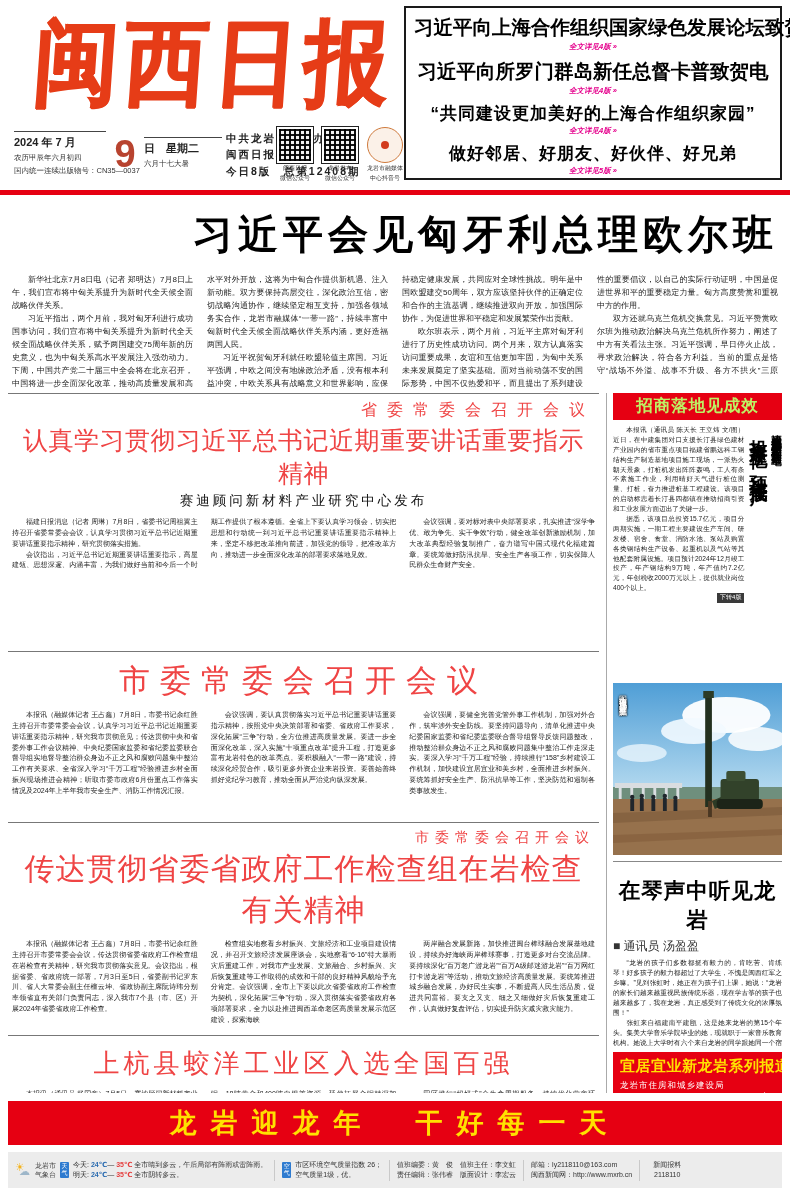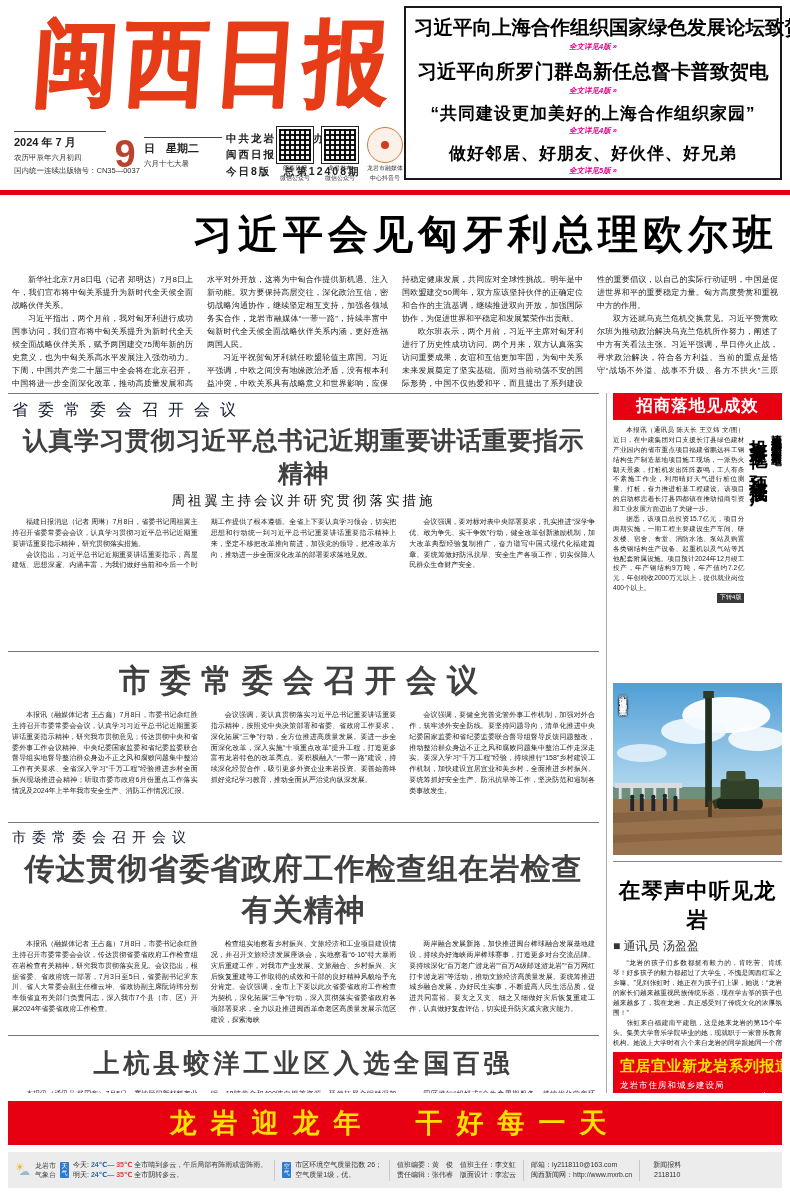--- a/index.html
+++ b/index.html
@@ -47,34 +47,34 @@
   .cols4 { column-count:4; column-gap:14px; height:128px; }
   .body-txt { font-size:8px; line-height:1.62; text-align:justify; color:#222; }
   .body-txt p { text-indent:2em; }
 
   
   .main-row { display:flex; height:700px; padding:0 8px; overflow:hidden; }
   .left-col { width:598px; padding-right:7px; }
   .sidebar { width:176px; border-left:1px solid #aaa; padding-left:6px; overflow:hidden; }
 
   .section { border-top:1px solid #777; padding:6px 4px 4px; overflow:hidden; }
-  .kicker { text-align:left; font-size:16px; letter-spacing:10px; color:#0f172a; }
+  .kicker { text-align:right; font-size:16px; letter-spacing:10px; color:#ef4444; }
   .kicker.small { font-size:14px; letter-spacing:6px; }
-  .sec-h1 { text-align:center; font-weight:700; color:#404040; }
+  .sec-h1 { text-align:center; font-weight:400; color:#ef4444; }
   .shengwei-h1 { font-size:25px; letter-spacing:0.5px; margin:3px 0 2px; }
   .subhead { text-align:center; font-size:13.5px; letter-spacing:3px; color:#111; margin:2px 0 7px; }
   .shiwei1-h1 { font-size:31px; letter-spacing:10px; margin:2px 0 8px; }
   .shiwei2-h1 { font-size:30px; letter-spacing:1px; margin:2px 0 8px; }
   .shanghang-h1 { font-size:26px; letter-spacing:4px; margin:4px 0 8px; }
   .cols3 { column-count:3; column-gap:13px; }
   .h-sw { height:130px; } .h-sw1 { height:108px; } .h-sw2 { height:92px; } .h-sh { height:104px; }
   .cols3 .body-txt, .cols3 p { font-size:7px; line-height:1.55; }
 
   
-  .inv-banner { background:#e60012; color:#ffffff; font-weight:900; font-size:16.5px; text-align:center;
+  .inv-banner { background:#e60012; color:#bef264; font-weight:900; font-size:16.5px; text-align:center;
     letter-spacing:1px; padding:2px 0 3px; }
   .sb-article { display:flex; height:254px; margin-top:5px; overflow:hidden; }
   .sb-text { flex:1; font-size:6.6px; line-height:1.5; text-align:justify; color:#222; }
   .sb-text p { text-indent:2em; }
   .jump { display:inline-block; background:#3a3a3a; color:#fff; font-size:6px; padding:0 3px; line-height:1.6; float:right; }
   .v-big { writing-mode:vertical-rl; font-size:18px; font-weight:900; letter-spacing:2.5px; line-height:1;
     margin-left:5px; color:#000; }
   .v-small { writing-mode:vertical-rl; font-size:10.5px; font-weight:700; letter-spacing:1.5px; line-height:1.1;
     margin-left:3px; color:#000; }
   .photo { position:relative; height:172px; margin-top:4px; }
@@ -187,21 +187,21 @@
     </div>
   </div>
 
   <div class="main-row">
 
     <div class="left-col">
 
       <div class="section">
         <div class="kicker">省委常委会召开会议</div>
         <div class="sec-h1 shengwei-h1">认真学习贯彻习近平总书记近期重要讲话重要指示精神</div>
-        <div class="subhead">周祖翼主持会议并研究贯彻落实措施</div>
+        <div class="subhead">赛迪顾问新材料产业研究中心发布</div>
         <div class="cols3 body-txt h-sw">
           <p>福建日报消息（记者 周琳）7月8日，省委书记周祖翼主持召开省委常委会会议，认真学习贯彻习近平总书记近期重要讲话重要指示精神，研究贯彻落实措施。</p>
           <p>会议指出，习近平总书记近期重要讲话重要指示，高屋建瓴、思想深邃、内涵丰富，为我们做好当前和今后一个时期工作提供了根本遵循。全省上下要认真学习领会，切实把思想和行动统一到习近平总书记重要讲话重要指示精神上来，坚定不移把改革推向前进，加强党的领导，把准改革方向，推动进一步全面深化改革的部署要求落地见效。</p>
           <p>会议强调，要对标对表中央部署要求，扎实推进“深学争优、敢为争先、实干争效”行动，健全改革创新激励机制，加大改革典型经验复制推广，奋力谱写中国式现代化福建篇章。要统筹做好防汛抗旱、安全生产各项工作，切实保障人民群众生命财产安全。</p>
         </div>
       </div>
 
       <div class="section">
         <div class="sec-h1 shiwei1-h1">市委常委会召开会议</div>
         <div class="cols3 body-txt h-sw1">

